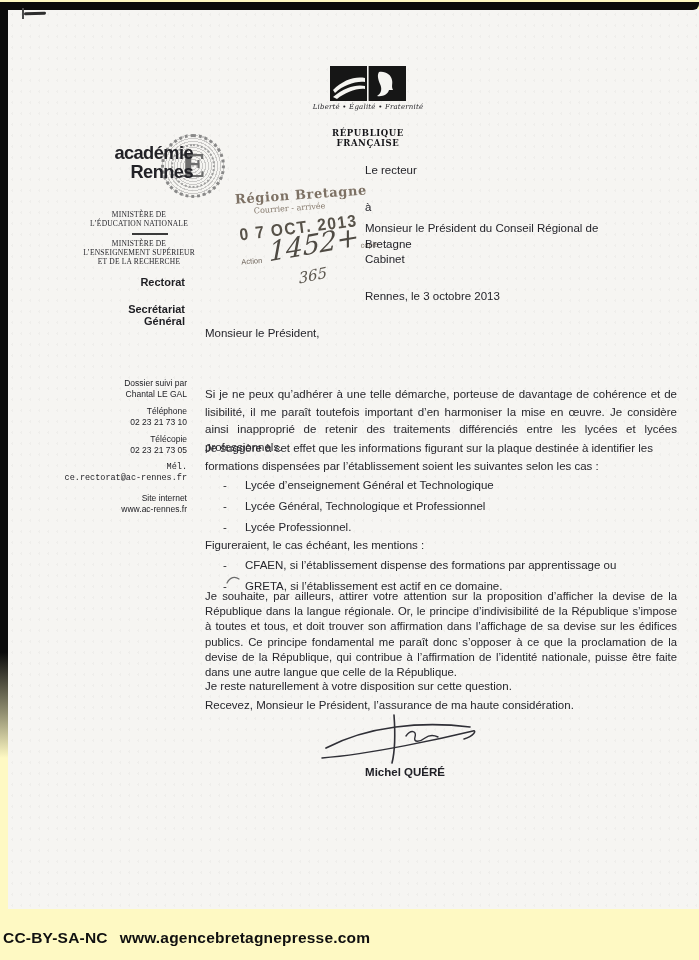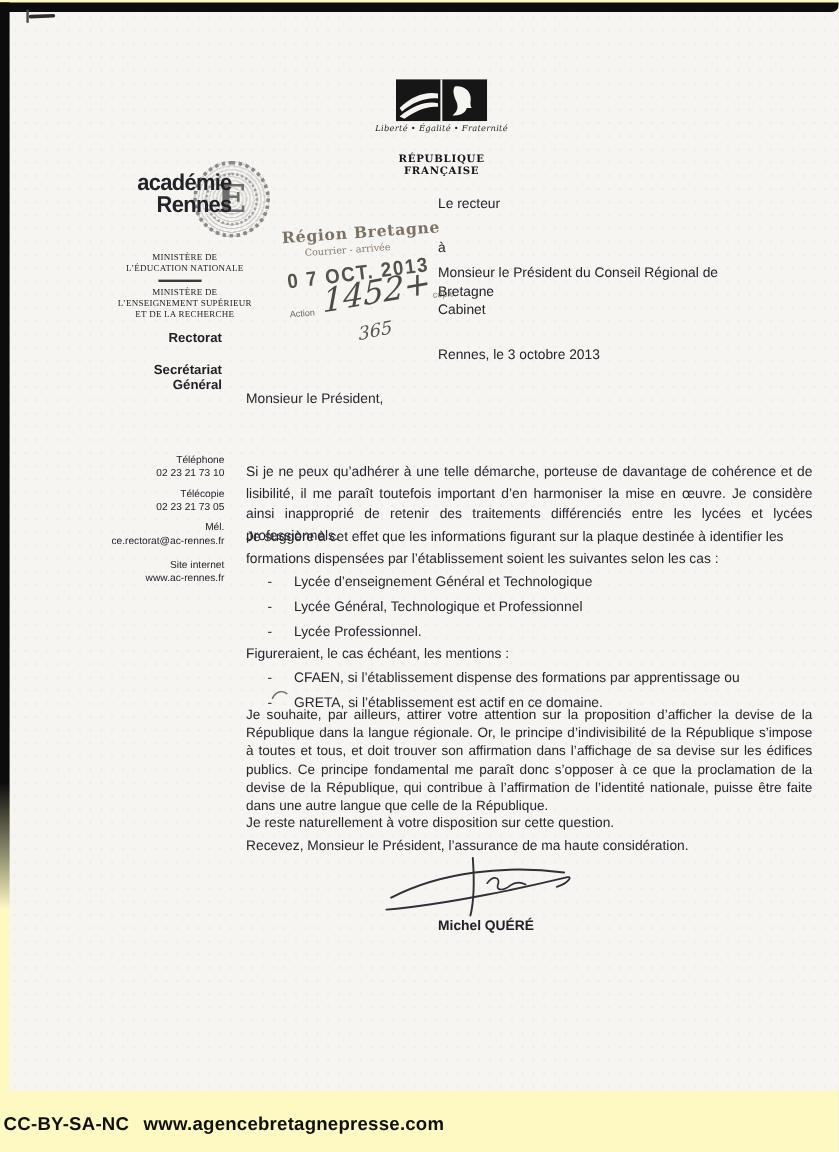--- a/index.html
+++ b/index.html
@@ -28,32 +28,32 @@
   .acad-text{left:93px;top:143px;width:102px;text-align:right;font-weight:bold;font-size:19px;
              line-height:19px;letter-spacing:-.6px;color:#222227;z-index:2;transform:scaleX(.96);}
   .emblem{left:161px;top:134px;width:64px;height:64px;border-radius:50%;border:3px dotted #6f6f6f;
           box-sizing:border-box;z-index:1;opacity:.8;
           background:repeating-radial-gradient(circle at 50% 50%, rgba(90,90,90,.35) 0 1px, transparent 1px 3px);}
   .emblem-inner{position:absolute;left:7px;top:7px;right:7px;bottom:7px;border:2px dotted #8a8a8a;border-radius:50%;
           display:flex;align-items:center;justify-content:center;font-family:"DejaVu Serif",serif;
           font-weight:bold;font-size:32px;color:#4c4c4c;}
 
   
-  .ministry{left:87px;top:210px;width:134px;text-align:center;font-family:"Liberation Serif","DejaVu Serif",serif;
+  .ministry{left:72px;top:210px;width:134px;text-align:center;font-family:"Liberation Serif","DejaVu Serif",serif;
             font-size:7.5px;line-height:9px;color:#26262b;letter-spacing:.2px;}
   .min-divider{left:132px;top:233px;width:36px;height:2px;background:#3a3a3a;}
   .ministry2{top:239px;}
   .dept{left:85px;width:100px;text-align:right;font-weight:bold;font-size:11px;color:#1e1e23;}
   .dept1{top:276px;}
   .dept2{top:303px;}
 
   
   .contact{left:57px;top:378px;width:130px;text-align:right;font-size:8.5px;line-height:11px;color:#222227;}
   .cgroup{margin-bottom:6px;}
-  .cgroup.gap{margin-bottom:9px;}
+  .cgroup.gap{margin-bottom:9px;font-family:Liberation Mono, monospace;}
 
   
   .stamp{left:238px;top:186px;width:160px;height:105px;transform:rotate(-4deg);color:#7d7164;}
   .stamp-org{position:absolute;left:0;top:0;font-family:"DejaVu Serif",serif;font-weight:bold;
              font-size:13px;letter-spacing:.6px;color:#7d7164;}
   .stamp-sub{position:absolute;left:18px;top:16px;font-family:"DejaVu Serif",serif;font-size:8px;color:#85796c;}
   .stamp-date{position:absolute;left:2px;top:34px;font-weight:bold;font-size:17px;letter-spacing:1.5px;
               color:#575249;transform:rotate(-3deg) scaleX(.92);transform-origin:left;}
   .stamp-action{position:absolute;left:2px;top:66px;font-size:7.5px;color:#6e645a;}
   .stamp-number{position:absolute;left:30px;top:42px;font-family:"DejaVu Serif",serif;font-style:italic;
@@ -135,20 +135,24 @@
   <div class="abs ministry ministry2">
     <div>MINISTÈRE DE</div>
     <div>L’ENSEIGNEMENT SUPÉRIEUR</div>
     <div>ET DE LA RECHERCHE</div>
   </div>
   <div class="abs dept dept1">Rectorat</div>
   <div class="abs dept dept2">Secrétariat Général</div>
 
   <div class="abs contact">
     <div class="cgroup">
+      <div>Dossier suivi par</div>
+      <div>Chantal LE GAL</div>
+    </div>
+    <div class="cgroup">
       <div>Téléphone</div>
       <div>02 23 21 73 10</div>
     </div>
     <div class="cgroup">
       <div>Télécopie</div>
       <div>02 23 21 73 05</div>
     </div>
     <div class="cgroup gap">
       <div>Mél.</div>
       <div>ce.rectorat@ac-rennes.fr</div>

